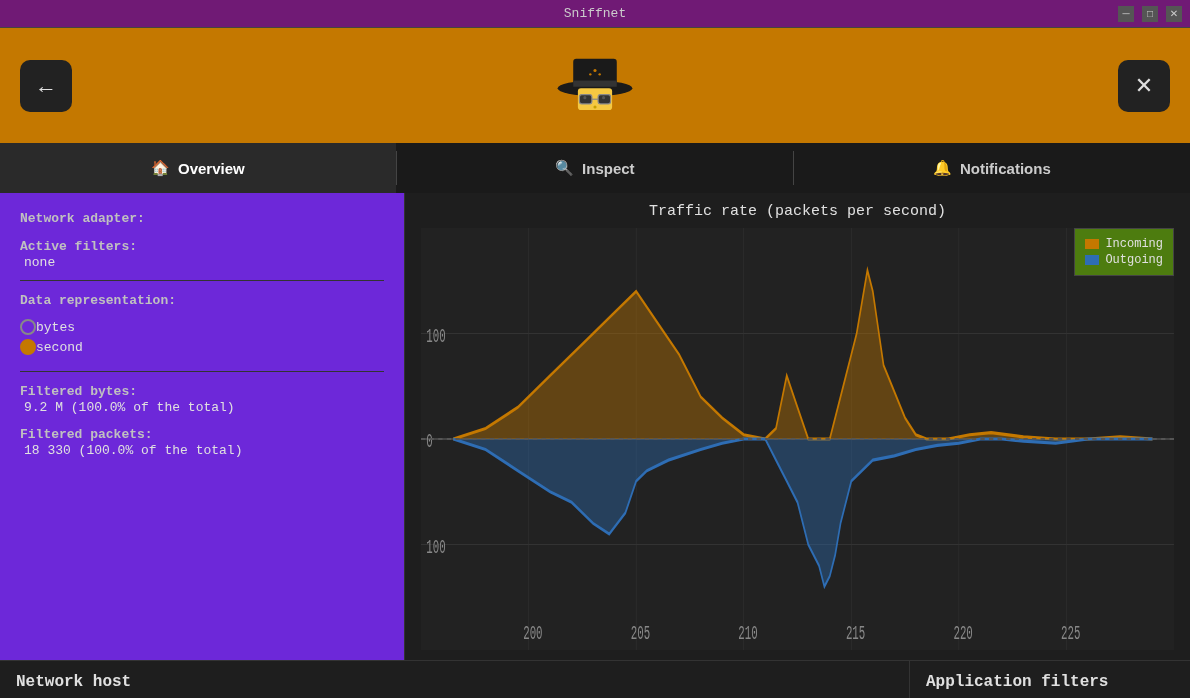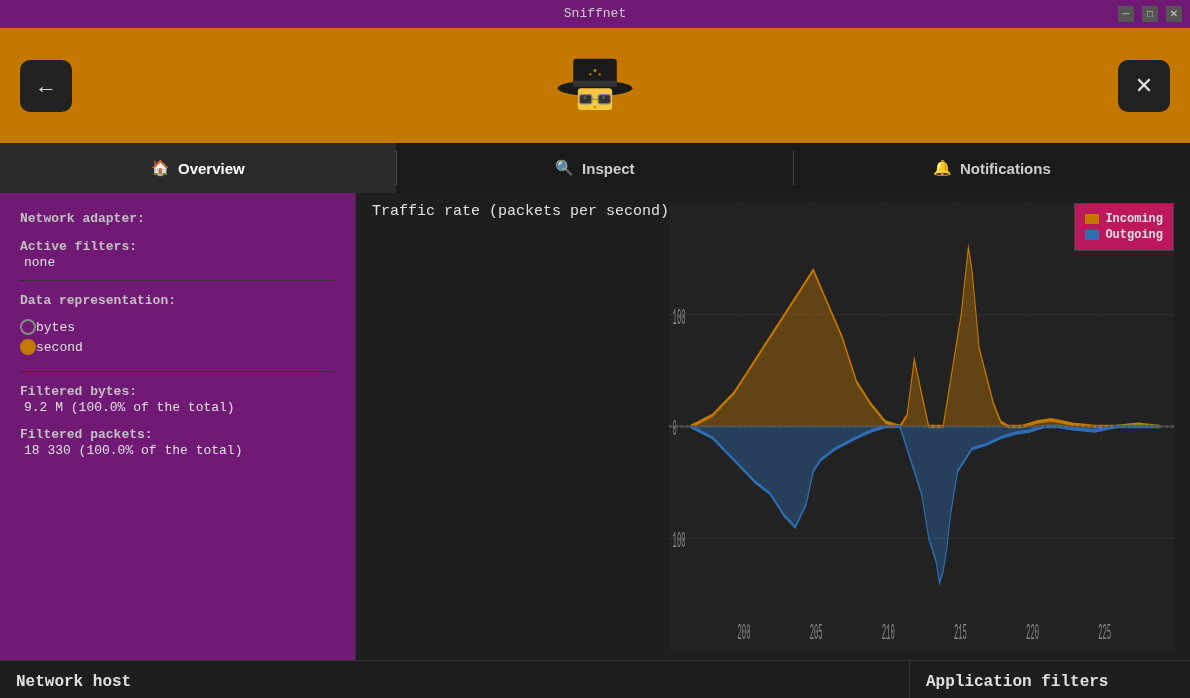--- a/index.html
+++ b/index.html
@@ -134,22 +134,22 @@
     }
 
     
     .main-content {
       display: flex;
       height: calc(698px - 28px - 115px - 50px - 38px);
     }
 
     
     .left-panel {
-      width: 356px;
-      background: #701a75;
+      width: 405px;
+      background: #6d28d9;
       border-right: 1px solid #333;
       padding: 16px 20px;
       overflow: hidden;
     }
     .info-row {
       margin-bottom: 10px;
     }
     .info-label {
       font-size: 13px;
       color: #c0c0c0;
@@ -186,41 +186,40 @@
       background: #333;
       margin: 10px 0;
     }
 
     
     .right-panel {
       flex: 1;
       background: #1e1e1e;
       padding: 10px 16px;
       display: flex;
-      flex-direction: row;
+      flex-direction: column;
     }
     .chart-title {
       text-align: center;
       font-size: 15px;
       color: #e0e0e0;
       margin-bottom: 8px;
     }
     .chart-area {
       flex: 1;
       position: relative;
     }
     .chart-legend {
       position: absolute;
       top: 0;
       right: 0;
-      background: #be185d;
+      background: #4d7c0f;
       border: 1px solid #444;
       padding: 6px 10px;
       font-size: 12px;
-      font-weight: bold;
     }
     .legend-item {
       display: flex;
       align-items: center;
       gap: 6px;
       margin: 2px 0;
     }
     .legend-color {
       width: 14px;
       height: 10px;

